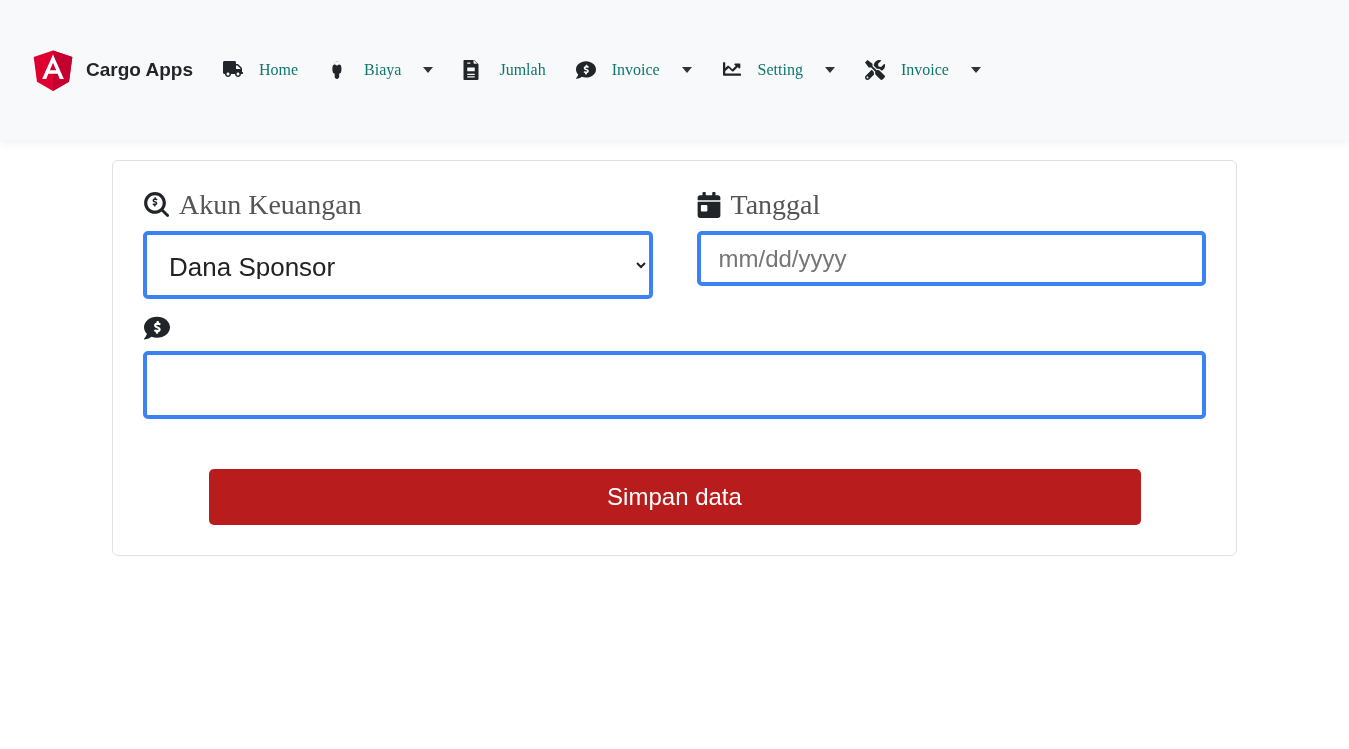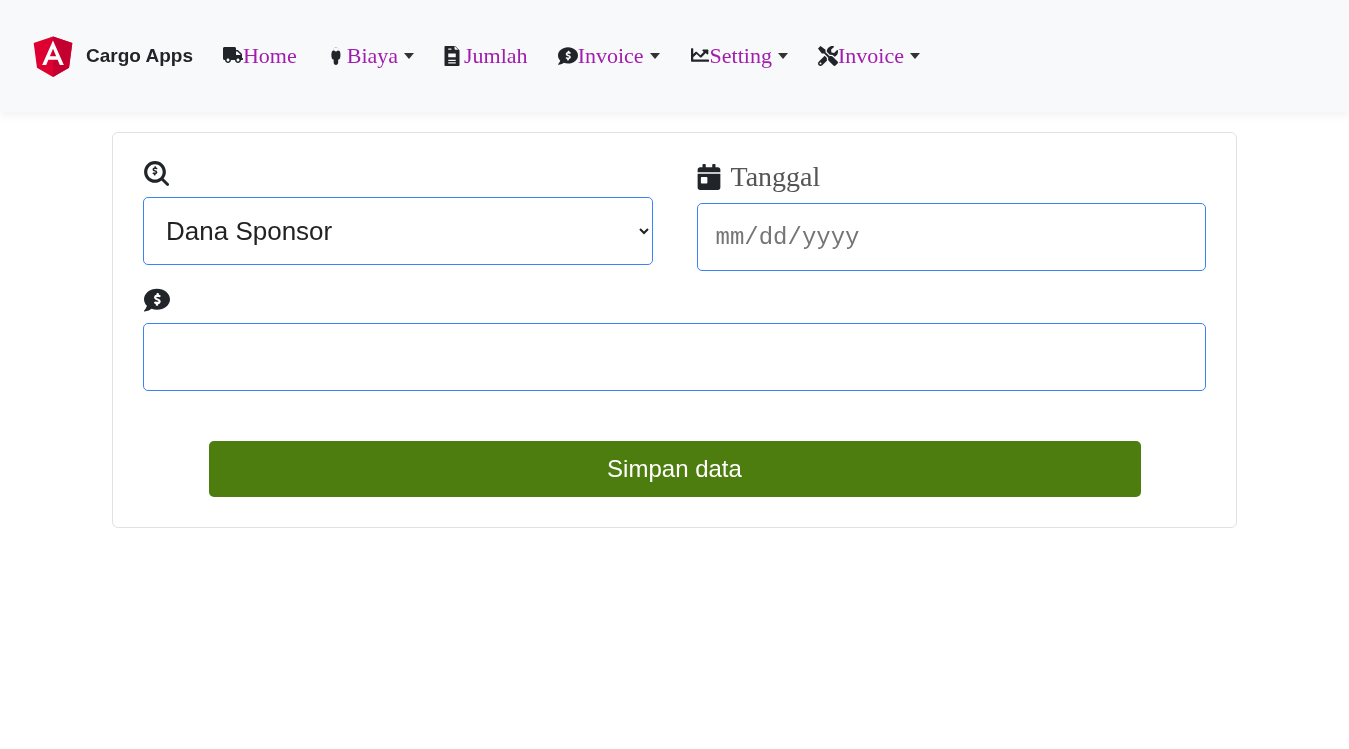--- a/index.html
+++ b/index.html
@@ -4,21 +4,21 @@
 <style>
   * { box-sizing: border-box; margin: 0; padding: 0; }
   body {
     font-family: Georgia, 'Times New Roman', serif;
     background: #ffffff;
     color: #212529;
     width: 1349px;
   }
   .navbar {
     background: #f8f9fa;
-    padding: 30px 30px;
+    padding: 44px 30px;
     display: flex;
     align-items: center;
     box-shadow: 0 4px 8px rgba(0,0,0,0.05);
   }
   .brand {
     display: flex;
     align-items: center;
     gap: 10px;
     margin-right: 30px;
   }
@@ -29,23 +29,23 @@
     color: #212529;
   }
   .nav-items {
     display: flex;
     align-items: center;
     gap: 30px;
   }
   .nav-link {
     display: flex;
     align-items: center;
-    gap: 0;
-    font-size: 22px;
-    color: #a21caf;
+    gap: 16px;
+    font-size: 16px;
+    color: #0f766e;
     cursor: pointer;
     white-space: nowrap;
   }
   .nav-link .icon { display: inline-flex; width: 20px; height: 20px; }
   .caret {
     width: 0; height: 0;
     border-left: 5px solid transparent;
     border-right: 5px solid transparent;
     border-top: 6px solid #333;
     margin-left: 6px;
@@ -74,33 +74,33 @@
     color: #555;
     margin-bottom: 10px;
   }
   .label .icon { display: inline-flex; }
   .form-control, .select-control, textarea.form-control {
     width: 100%;
     font-family: -apple-system, BlinkMacSystemFont, "Segoe UI", Helvetica, Arial, sans-serif;
     font-size: 24px;
     color: #495057;
     background: #fff;
-    border: 1px solid #3b82f6;
+    border: 4px solid #3b82f6;
     border-radius: 5px;
     padding: 16px 18px;
   }
   .select-control { height: 68px; font-size: 26px; color: #222; }
-  .date-input { height: 68px; font-size: 24px; color: #555; font-family: Liberation Mono, monospace; }
+  .date-input { height: 55px; font-size: 24px; color: #555; }
   textarea.form-control { height: 130px; resize: both; }
   .amount-input { height: 68px; }
   .btn-submit {
     display: block;
     width: 932px;
     margin: 50px auto 0;
-    background: #4d7c0f;
+    background: #b91c1c;
     color: #fff;
     font-family: -apple-system, BlinkMacSystemFont, "Segoe UI", Helvetica, Arial, sans-serif;
     font-size: 24px;
     text-align: center;
     padding: 14px 6px;
     border: none;
     border-radius: 5px;
     cursor: pointer;
   }
   
@@ -179,20 +179,21 @@
 <div class="container">
   <div class="card">
     <div class="form-row">
       <div class="col form-group">
         <div class="label">
           <span class="icon">
             <svg width="26" height="26" viewBox="0 0 512 512">
                 <path d="M505 442.7L405.3 343c28.4-34.9 45.5-79.3 45.5-127.7C450.8 96.5 354.3 0 236.1 0S21.3 96.5 21.3 215.3s96.5 215.3 215.3 215.3c48.4 0 92.8-17.1 127.7-45.5L464 484.7c11.3 11.3 29.7 11.3 41 0 11.4-11.3 11.4-29.7 0-42zM236.1 366.5c-83.4 0-151.2-67.8-151.2-151.2S152.7 64.1 236.1 64.1s151.2 67.8 151.2 151.2-67.8 151.2-151.2 151.2zm22-239.7v-11.1c0-6.4-5.2-11.6-11.6-11.6h-11.6c-6.4 0-11.6 5.2-11.6 11.6v11.3c-19.4 1.7-34.9 18.1-34.9 38.2 0 15.8 10 30.1 24.8 35.6l33.4 12.5c3 1.1 5 4 5 7.2 0 4.3-3.5 7.8-7.8 7.8h-24.2c-3 0-5.8-.9-8.3-2.5-4.2-2.7-9.7-2.3-13.3 1.2l-8.2 8.2c-4.2 4.3-3.9 11.3.7 15.1 6.5 5.4 14.3 9 22.5 10.8v11.3c0 6.4 5.2 11.6 11.6 11.6h11.6c6.4 0 11.6-5.2 11.6-11.6v-11.1c19.4-1.7 34.9-18.1 34.9-38.3 0-15.7-10-30.1-24.8-35.5l-33.4-12.5c-3-1.1-5-4-5-7.3 0-4.3 3.5-7.8 7.8-7.8h24.2c3 0 5.8.9 8.3 2.5 4.2 2.7 9.7 2.3 13.3-1.2l8.2-8.2c4.2-4.3 3.9-11.3-.7-15.1-6.5-5.4-14.3-9.1-22.5-10.8z"></path>
               </svg>
           </span>
+          <span>Akun Keuangan</span>
         </div>
         <select class="select-control">
           <option>Dana Sponsor</option>
         </select>
       </div>
       <div class="col form-group">
         <div class="label">
           <span class="icon">
             <svg width="24" height="26" viewBox="0 0 448 512">
                 <path d="M0 464c0 26.5 21.5 48 48 48h352c26.5 0 48-21.5 48-48V192H0v272zm64-192c0-8.8 7.2-16 16-16h96c8.8 0 16 7.2 16 16v96c0 8.8-7.2 16-16 16H80c-8.8 0-16-7.2-16-16v-96zM400 64h-48V16c0-8.8-7.2-16-16-16h-32c-8.8 0-16 7.2-16 16v48H160V16c0-8.8-7.2-16-16-16h-32c-8.8 0-16 7.2-16 16v48H48C21.5 64 0 85.5 0 112v48h448v-48c0-26.5-21.5-48-48-48z"></path>

